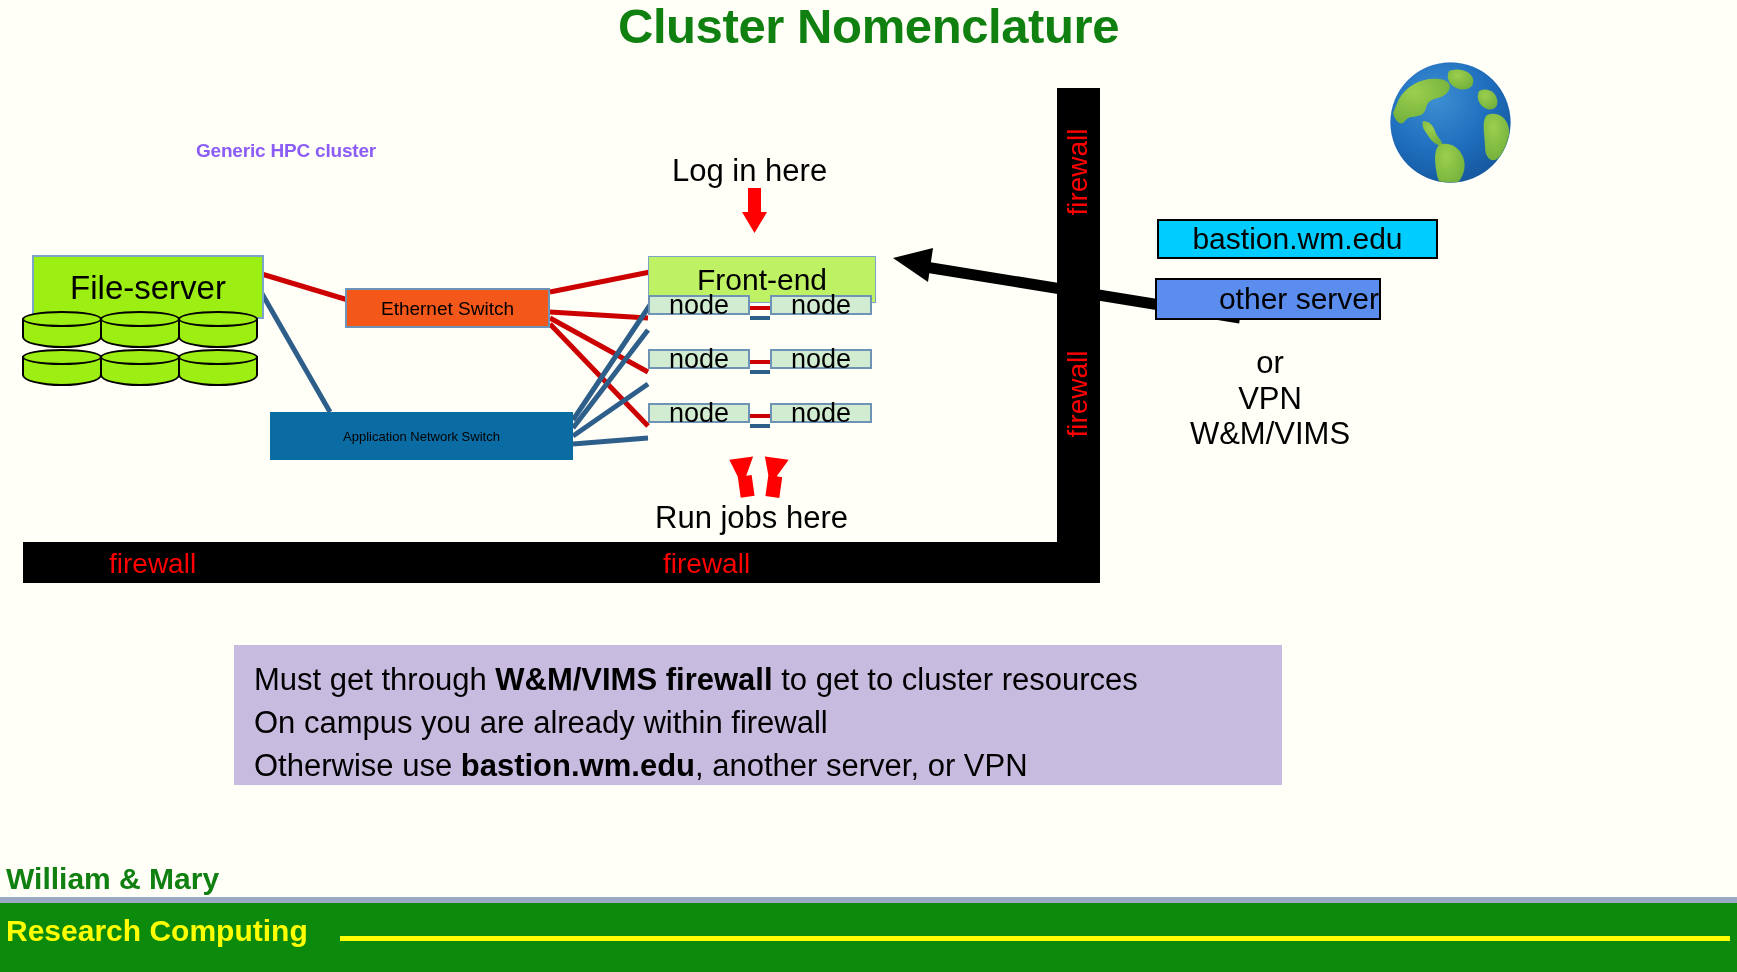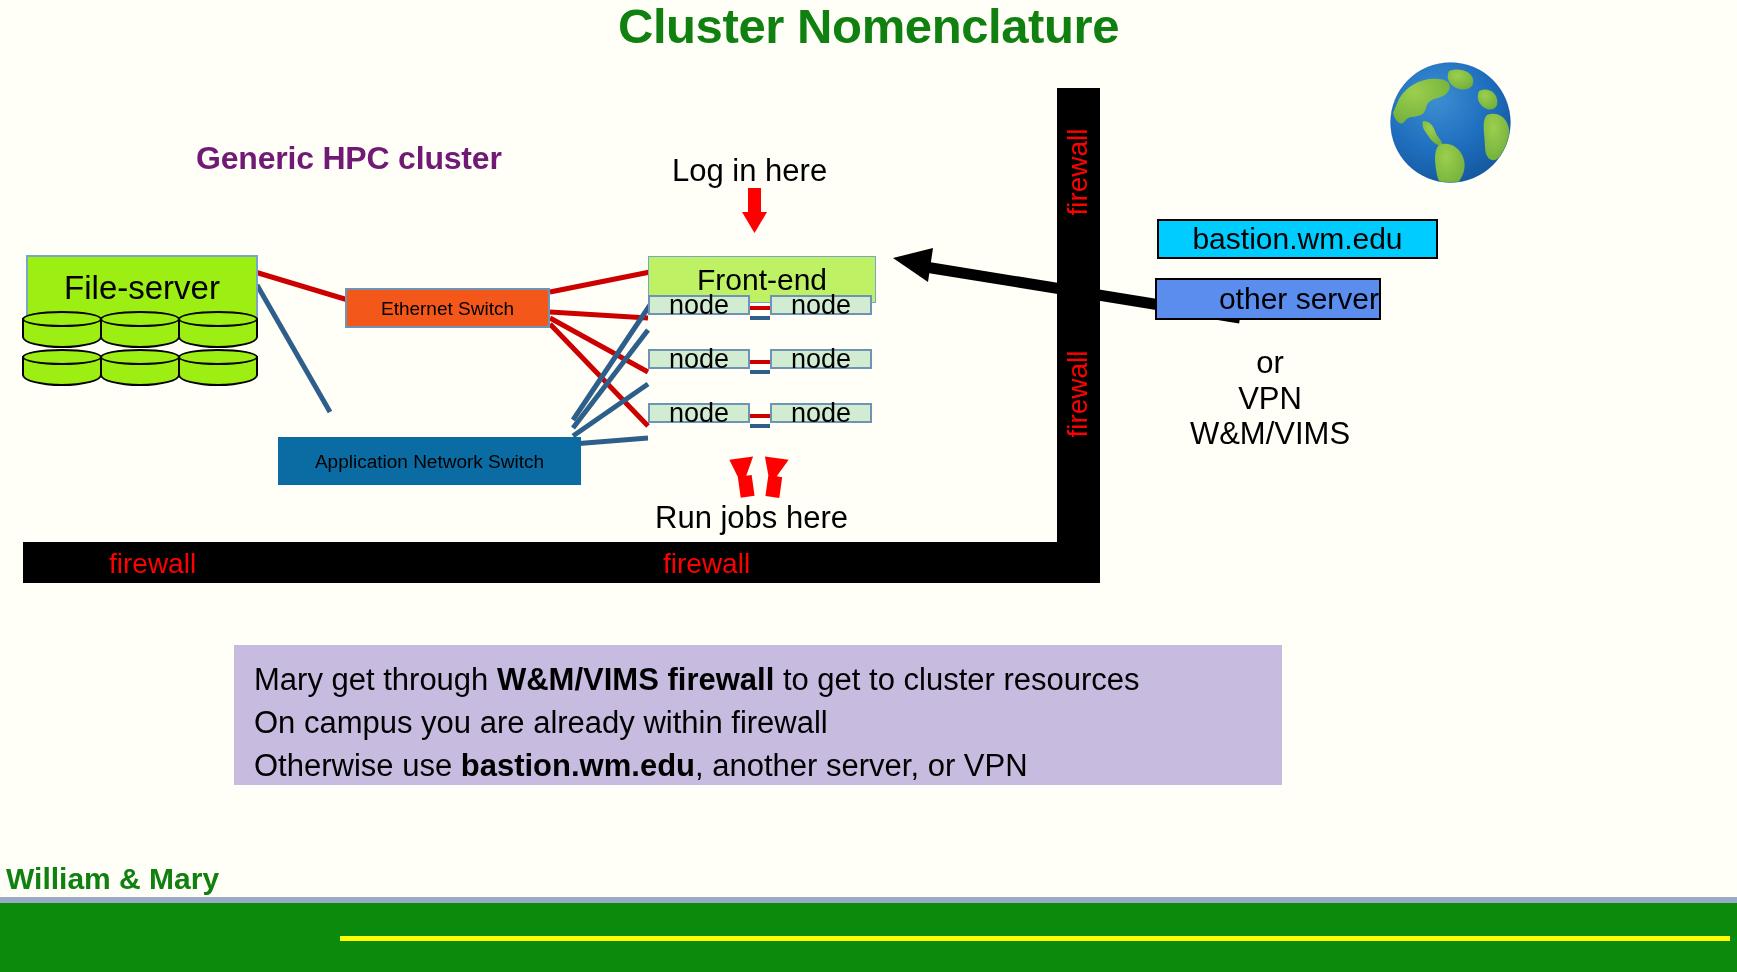--- a/index.html
+++ b/index.html
@@ -33,23 +33,23 @@
     font-weight: bold;
     color: #108010;
     letter-spacing: -0.4px;
   }
 
   
   .section-label {
     position: absolute;
     left: 196px;
     top: 140px;
-    font-size: 32px;
+    font-size: 19px;
     font-weight: bold;
-    color: #701a75;
+    color: #8b5cf6;
     letter-spacing: -0.2px;
   }
 
   
   svg.links {
     position: absolute;
     left: 0;
     top: 0;
     width: 1737px;
     height: 972px;
@@ -61,37 +61,36 @@
   .box {
     position: absolute;
     box-sizing: border-box;
     display: flex;
     align-items: center;
     justify-content: center;
     color: #000;
     line-height: 1;
   }
   .fileserver {
-    left: 26px; top: 255px; width: 232px; height: 64px;
+    left: 32px; top: 255px; width: 232px; height: 64px;
     background: #9dee12;
     border: 2px solid #7aa4c8;
     font-size: 33px;
   }
   .ethernet-switch {
     left: 345px; top: 288px; width: 205px; height: 40px;
     background: #f4571a;
     border: 2px solid #6f93b5;
     font-size: 19px;
   }
   .app-switch {
-    left: 270px; top: 437px; width: 303px; height: 48px;
+    left: 270px; top: 412px; width: 303px; height: 48px;
     background: #0b6ca4;
     border: none;
-    font-size: 19px;
-    margin-left: 8px;
+    font-size: 13px;
   }
   .frontend {
     left: 648px; top: 256px; width: 228px; height: 47px;
     background: #bef264;
     border: 1px solid #7aa4c8;
     font-size: 30px;
   }
   .node {
     width: 102px; height: 20px;
     background: #d2ecd2;
@@ -430,27 +429,28 @@
       <path d="M96 36 C104 32 112 36 114 44 C116 52 110 56 104 54 C98 52 92 44 96 36 Z"></path>
 
       <path d="M104 60 C114 56 124 62 126 74 C128 86 122 98 114 104 C108 108 102 102 102 92
                C102 80 98 66 104 60 Z"></path>
     </g>
     <circle cx="67.5" cy="67.5" r="60" fill="none" stroke="#0f4f8c" stroke-width="0.6" opacity="0.4"></circle>
   </svg>
 
   <div class="summary">
     <div>
-      <span>Mary get through </span><b>W&amp;M/VIMS firewall</b><span> to get to cluster resources</span>
+      <span>Must get through </span><b>W&amp;M/VIMS firewall</b><span> to get to cluster resources</span>
     </div>
     <div>On campus you are already within firewall</div>
     <div>
       <span>Otherwise use </span><b>bastion.wm.edu</b><span>, another server, or VPN</span>
     </div>
   </div>
 
   <div class="footer-wm">William &amp; Mary</div>
   <div class="footer-top"></div>
   <div class="footer-bar"></div>
+  <div class="footer-rc">Research Computing</div>
   <div class="footer-rule"></div>
   <div class="footer-bottom"></div>
 
 </div>
 
 </body></html>

